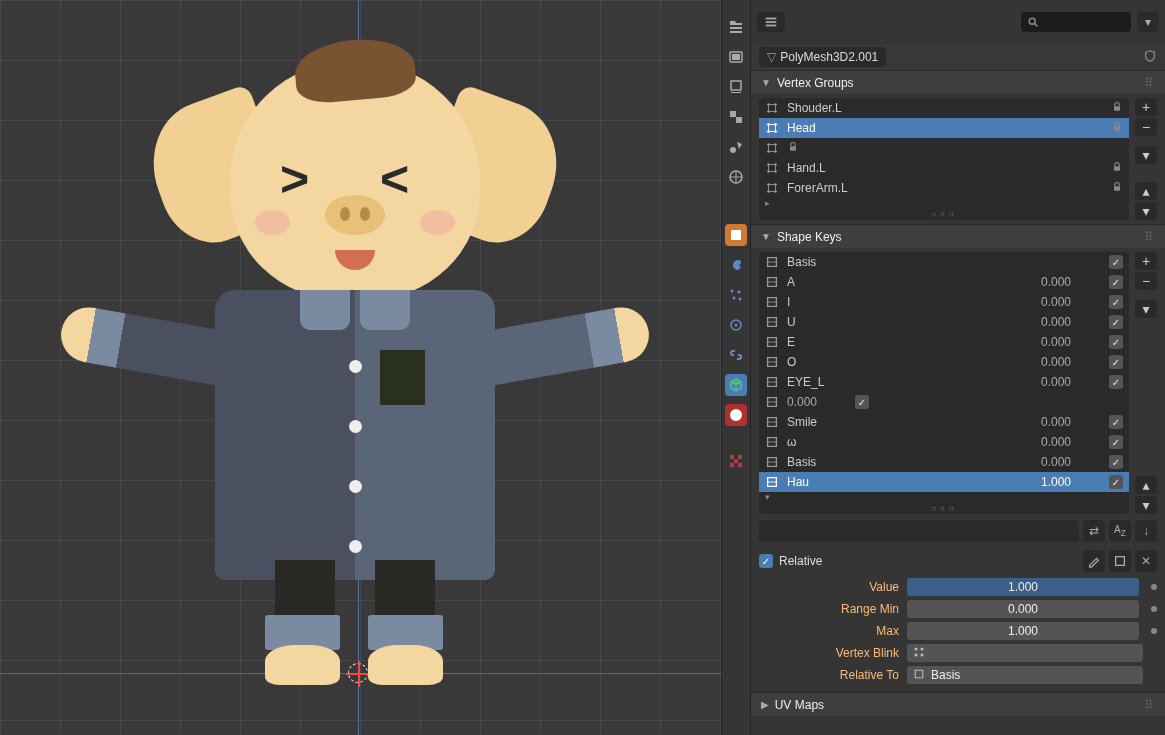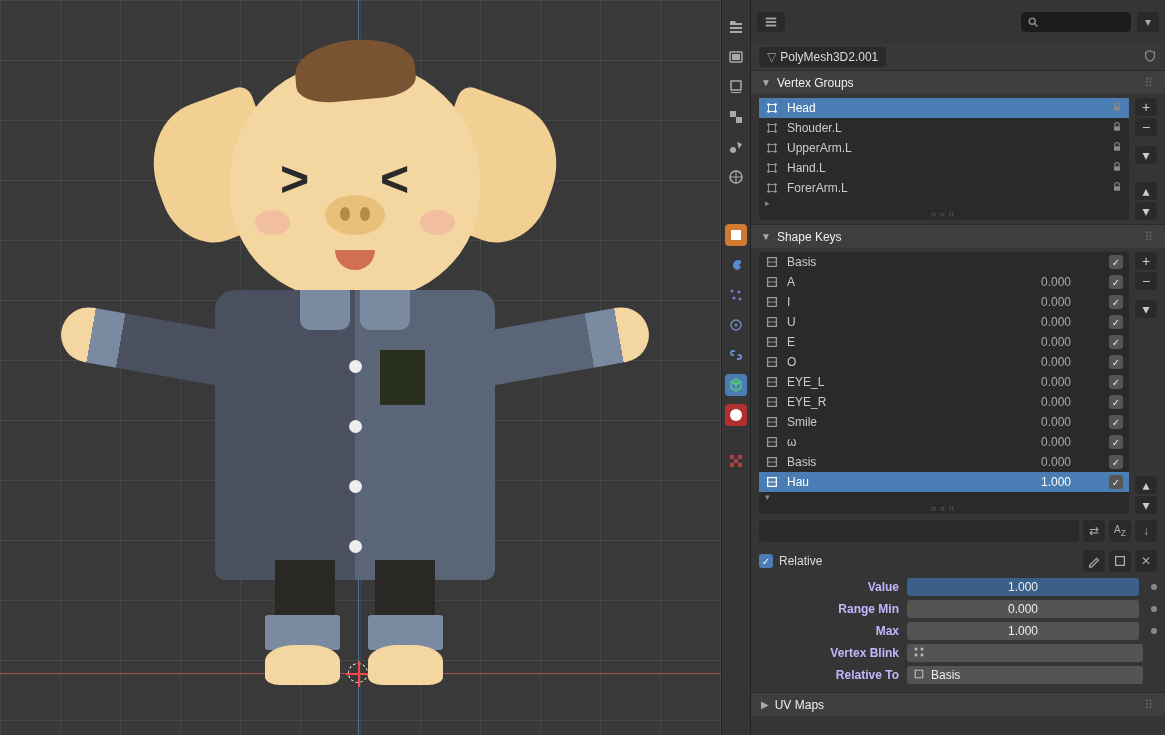--- a/index.html
+++ b/index.html
@@ -87,21 +87,21 @@
 
 .shape-filter-row { display:flex; gap:4px; margin: 2px 8px 4px 8px; align-items:center; }
 .filter-input { flex:1; height:22px; background:#2a2a2a; border-radius:4px; }
 .filter-btn { width:22px; height:22px; background:#2a2a2a; border-radius:4px; display:flex;align-items:center;justify-content:center;color:#aaa; cursor:pointer; }
 
 .relative-row { display:flex; align-items:center; padding: 4px 8px; gap: 6px; }
 .relative-row .chk { width:14px; height:14px; background:#4a7db3; border-radius:3px; display:flex;align-items:center;justify-content:center; color:#fff; font-size:10px; }
 .relative-row .end-btns { margin-left:auto; display:flex; gap:4px; }
 
 .prop-row { display:flex; align-items:center; padding: 2px 8px; gap: 8px; height: 22px; }
-.prop-row .label { width: 140px; text-align:right; color:#c4b5fd;font-weight:bold; }
+.prop-row .label { width: 140px; text-align:right; color:#fdba74; }
 .prop-row .field { flex:1; height:18px; background:#545454; border-radius:3px; display:flex; align-items:center; justify-content:center; color:#eee; position:relative; }
 .prop-row .field.value { background:#3a5f88; }
 .prop-row .field.vg { justify-content:flex-start; padding-left:6px; }
 .prop-row .dot { width:6px; height:6px; border-radius:50%; background:#888; margin-left:4px; }
 .prop-row .field .left-icn { position:absolute; left:6px; color:#bbb; }
 svg { fill: currentColor; }
 </style>
 </head>
 <body>
 
@@ -261,63 +261,62 @@
       </span>
     </div>
 
     <div class="panel-header">
       <span class="arrow">▼</span>
       <span class="title">Vertex Groups</span>
       <span class="grip">⠿</span>
     </div>
     <div class="listbox" style="margin-right:36px">
       <div id="vg-rows">
-          <div class="listrow sel">
+          <div class="listrow">
             <span class="rowicn">
               <svg width="14" height="14" viewBox="0 0 16 16">
                 <circle cx="4" cy="4" r="1.5"></circle>
                 <circle cx="12" cy="4" r="1.5"></circle>
                 <circle cx="4" cy="12" r="1.5"></circle>
                 <circle cx="12" cy="12" r="1.5"></circle>
                 <path d="M4 4h8v8H4z" fill="none" stroke="currentColor"></path>
               </svg>
             </span>
+            <span class="rowlabel">Shouder.L</span>
+            <span class="lock"><svg width="12" height="12" viewBox="0 0 16 16">
+                <path d="M5 7V5a3 3 0 016 0v2" fill="none" stroke="currentColor" stroke-width="1.5"></path>
+                <rect x="4" y="7" width="8" height="6" rx="1"></rect>
+              </svg></span>
+          </div>
+          <div class="listrow sel">
+            <span class="rowicn">
+              <svg width="14" height="14" viewBox="0 0 16 16">
+                <circle cx="4" cy="4" r="1.5"></circle>
+                <circle cx="12" cy="4" r="1.5"></circle>
+                <circle cx="4" cy="12" r="1.5"></circle>
+                <circle cx="12" cy="12" r="1.5"></circle>
+                <path d="M4 4h8v8H4z" fill="none" stroke="currentColor"></path>
+              </svg>
+            </span>
             <span class="rowlabel">Head</span>
             <span class="lock"><svg width="12" height="12" viewBox="0 0 16 16">
                 <path d="M5 7V5a3 3 0 016 0v2" fill="none" stroke="currentColor" stroke-width="1.5"></path>
                 <rect x="4" y="7" width="8" height="6" rx="1"></rect>
               </svg></span>
           </div>
           <div class="listrow">
             <span class="rowicn">
               <svg width="14" height="14" viewBox="0 0 16 16">
                 <circle cx="4" cy="4" r="1.5"></circle>
                 <circle cx="12" cy="4" r="1.5"></circle>
                 <circle cx="4" cy="12" r="1.5"></circle>
                 <circle cx="12" cy="12" r="1.5"></circle>
                 <path d="M4 4h8v8H4z" fill="none" stroke="currentColor"></path>
               </svg>
             </span>
-            <span class="rowlabel">Shouder.L</span>
-            <span class="lock"><svg width="12" height="12" viewBox="0 0 16 16">
-                <path d="M5 7V5a3 3 0 016 0v2" fill="none" stroke="currentColor" stroke-width="1.5"></path>
-                <rect x="4" y="7" width="8" height="6" rx="1"></rect>
-              </svg></span>
-          </div>
-          <div class="listrow">
-            <span class="rowicn">
-              <svg width="14" height="14" viewBox="0 0 16 16">
-                <circle cx="4" cy="4" r="1.5"></circle>
-                <circle cx="12" cy="4" r="1.5"></circle>
-                <circle cx="4" cy="12" r="1.5"></circle>
-                <circle cx="12" cy="12" r="1.5"></circle>
-                <path d="M4 4h8v8H4z" fill="none" stroke="currentColor"></path>
-              </svg>
-            </span>
-            <span class="rowlabel">UpperArm.L</span>
             <span class="lock"><svg width="12" height="12" viewBox="0 0 16 16">
                 <path d="M5 7V5a3 3 0 016 0v2" fill="none" stroke="currentColor" stroke-width="1.5"></path>
                 <rect x="4" y="7" width="8" height="6" rx="1"></rect>
               </svg></span>
           </div>
           <div class="listrow">
             <span class="rowicn">
               <svg width="14" height="14" viewBox="0 0 16 16">
                 <circle cx="4" cy="4" r="1.5"></circle>
                 <circle cx="12" cy="4" r="1.5"></circle>
@@ -446,21 +445,20 @@
             <span class="rowval">0.000</span>
             <span class="check">✓</span>
           </div>
           <div class="listrow">
             <span class="rowicn">
               <svg width="14" height="14" viewBox="0 0 16 16">
                 <rect x="3" y="3" width="10" height="10" fill="none" stroke="currentColor" stroke-width="1.5"></rect>
                 <path d="M3 8h10" stroke="currentColor"></path>
               </svg>
             </span>
-            <span class="rowlabel">EYE_R</span>
             <span class="rowval">0.000</span>
             <span class="check">✓</span>
           </div>
           <div class="listrow">
             <span class="rowicn">
               <svg width="14" height="14" viewBox="0 0 16 16">
                 <rect x="3" y="3" width="10" height="10" fill="none" stroke="currentColor" stroke-width="1.5"></rect>
                 <path d="M3 8h10" stroke="currentColor"></path>
               </svg>
             </span>

